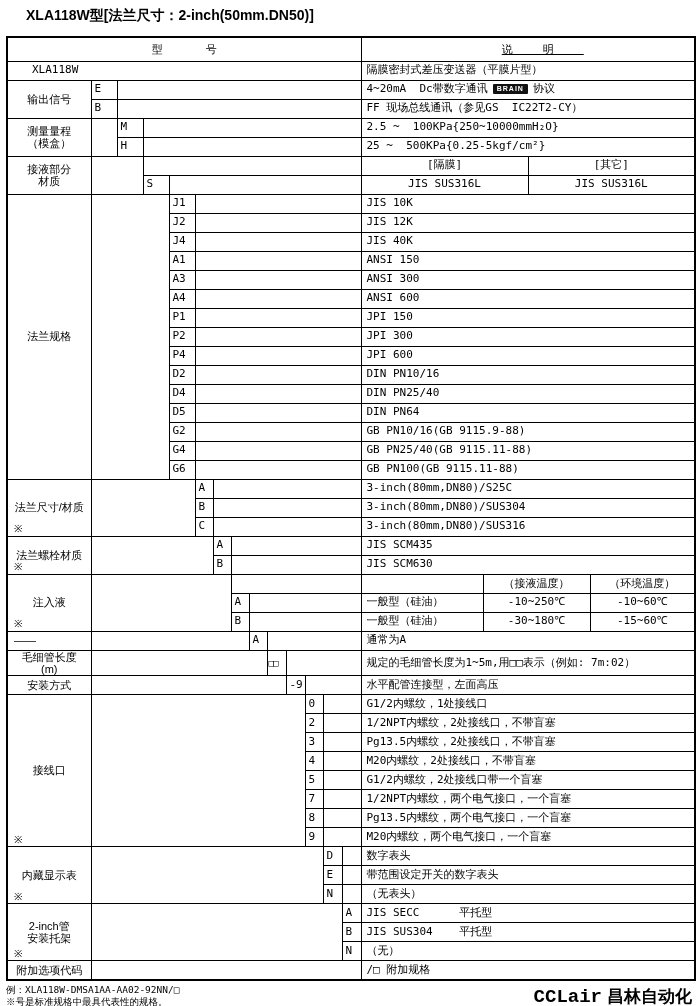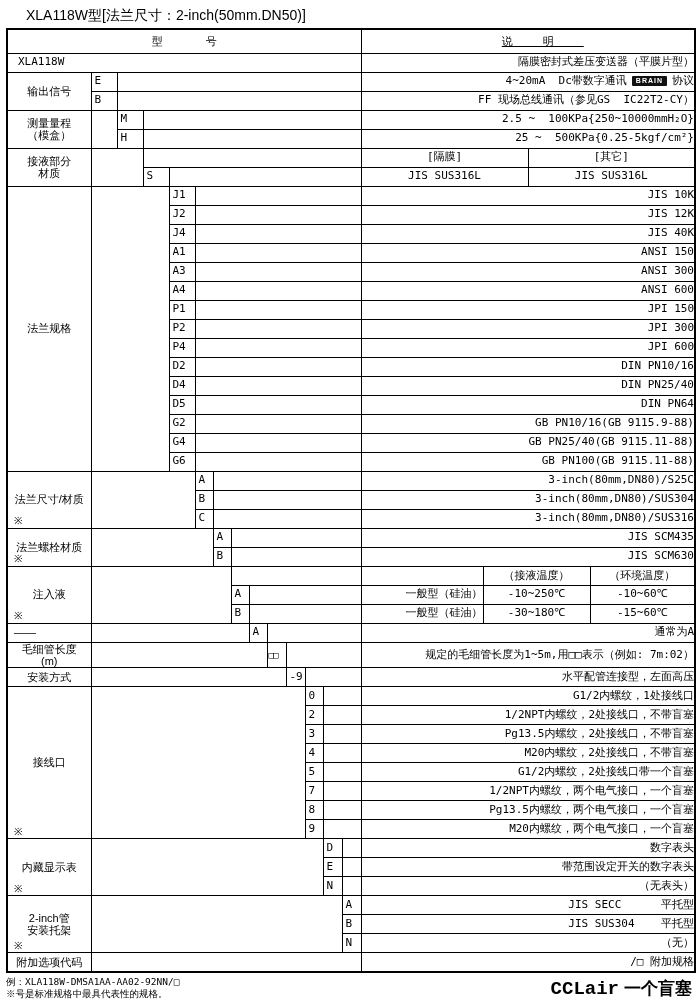--- a/index.html
+++ b/index.html
@@ -1,30 +1,30 @@
 <!DOCTYPE html>
 <html><head>
 <meta charset="utf-8">
 <style>
   html,body{margin:0;padding:0;background:#fff;width:700px;height:1006px;overflow:hidden;}
   body{box-sizing:border-box;padding:5px 6px;font-family:"Liberation Sans",sans-serif;color:#000;}
-  .title{font-weight:normal;font-size:14px;padding-left:20px;margin:2px 0 3px 0;}
+  .title{font-weight:bold;font-size:14px;padding-left:20px;margin:2px 0 11px 0;}
   table{border-collapse:collapse;table-layout:fixed;width:688px;border:2px solid #000;}
   td{border:1px solid #000;height:18px;padding:0;font-size:11px;line-height:1.12;vertical-align:middle;overflow:hidden;white-space:nowrap;}
   tr{height:19px;}
   tr.hrow{height:24px;}
   .ctr{text-align:center;}
   .lab{text-align:center;position:relative;padding:0 6px;}
   .labtext{white-space:pre-line;}
   .lab .note{position:absolute;left:6px;bottom:1px;font-size:10px;}
   .lab-left{text-align:left;padding-left:6px;}
   .mono{font-family:"DejaVu Sans Mono","Liberation Mono",monospace;}
   .code{text-align:left;padding-left:3px;}
   .code.sm{font-size:9px;padding-left:1px;letter-spacing:-1px;}
-  .desc{text-align:right;padding-left:16px;white-space:pre;}
+  .desc{text-align:left;padding-left:5px;white-space:pre;}
   .sp1{letter-spacing:43px;margin-right:-43px;}
   .sp2{letter-spacing:30px;margin-right:-30px;text-decoration:underline;}
   .badge{display:inline-block;background:#111;color:#fff;font-size:7px;font-weight:bold;letter-spacing:1px;padding:1px 4px;margin:0 5px 1px 5px;border-radius:1px;font-family:"Liberation Sans",sans-serif;vertical-align:middle;}
   .footer{display:flex;justify-content:space-between;align-items:flex-end;margin-top:3px;}
   .footnotes{font-size:9.5px;line-height:1.25;}
   .logo{white-space:nowrap;padding-right:2px;}
   .logo-latin{font-family:Liberation Mono, monospace;font-weight:bold;font-size:19px;margin-top:36px;}
   .logo-cjk{font-weight:bold;font-size:17px;margin-left:5px;}
 </style>
 </head>
@@ -54,21 +54,21 @@
       <col style="width:105px">
 </colgroup>
 <tbody>
 
 <tr class="hrow">
   <td class="ctr" colspan="14"><span class="sp1">型号</span></td>
   <td class="ctr" colspan="4"><span class="sp2">说明</span></td>
 </tr>
 
 <tr>
-  <td class="mono code" colspan="14" style="padding-left:10px">XLA118W</td>
+  <td class="mono code" colspan="14" style="padding-left:24px">XLA118W</td>
   <td class="desc mono" colspan="4">隔膜密封式差压变送器（平膜片型）</td>
 </tr>
 
 <tr>
   <td class="lab" rowspan="2">
           <div class="labtext">输出信号</div>
         </td>
   <td class="mono code">E</td>
   <td colspan="12"></td>
   <td class="desc mono" colspan="4"><span>4~20mA  Dc带数字通讯</span><span class="badge">BRAIN</span><span>协议</span></td>
@@ -381,15 +381,15 @@
 
 </tbody>
 </table>
 
 <div class="footer">
   <div class="footnotes">
     <div class="mono">例：XLA118W-DMSA1AA-AA02-92NN/□</div>
     <div>※号是标准规格中最具代表性的规格。</div>
   </div>
   <div class="logo">
-    <span class="logo-latin">CCLair</span><span class="logo-cjk">一个盲塞</span>
+    <span class="logo-latin">CCLair</span><span class="logo-cjk">昌林自动化</span>
   </div>
 </div>
 
 </body></html>

